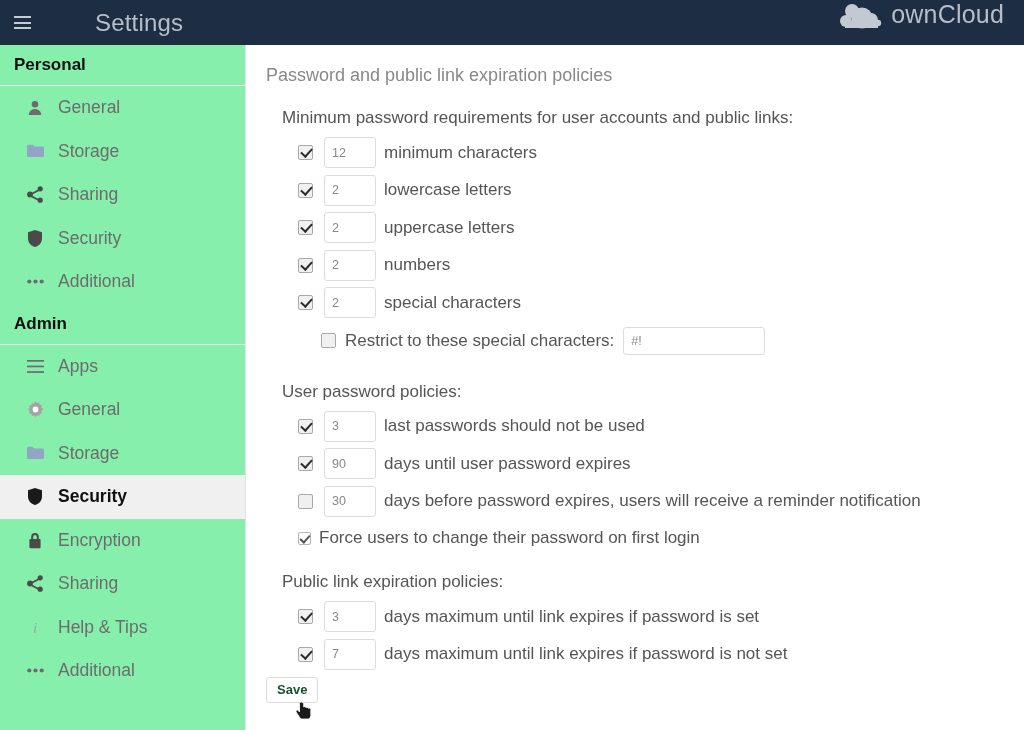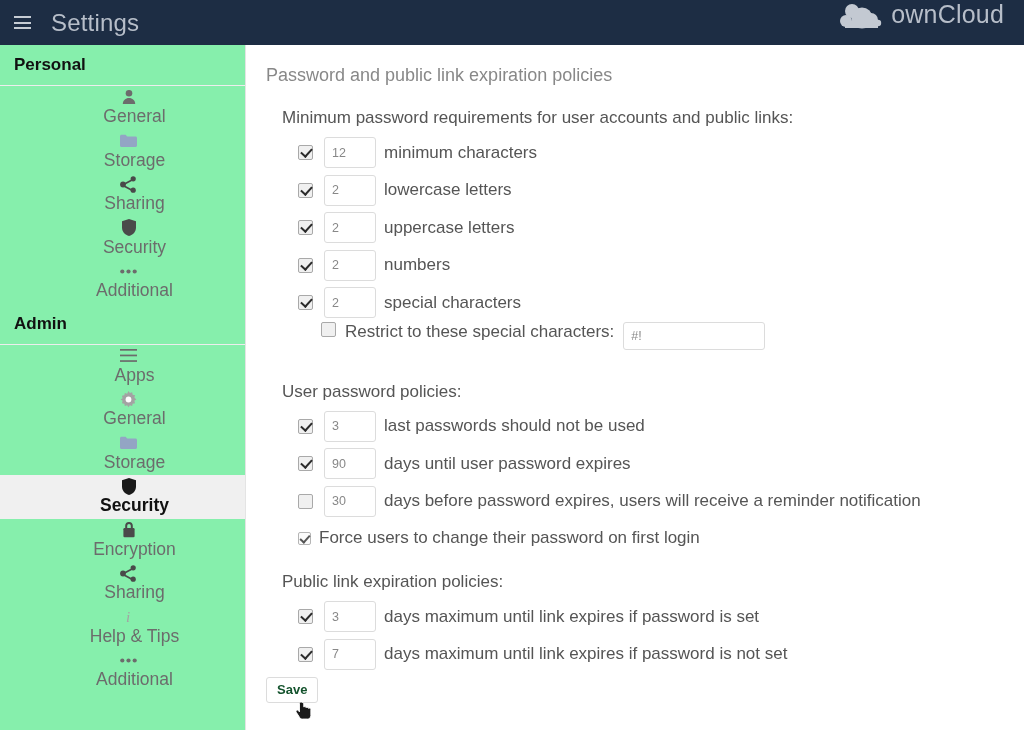--- a/index.html
+++ b/index.html
@@ -10,21 +10,21 @@
     overflow: hidden;
     background: #ffffff;
     font-family: "Liberation Sans", sans-serif;
   }
 
   
   #app-header {
     position: absolute; top: 0; left: 0;
     width: 1024px; height: 45px;
     background: #1d2d44;
-    display: flex; align-items: center;
+    display: flex; align-items: center; gap: 44px;
   }
   #menu-toggle {
     width: 45px; height: 45px;
     display: flex; align-items: center; justify-content: center;
     cursor: pointer;
   }
   .hamburger { width: 17px; height: 13px; position: relative; display: block; }
   .hamburger i {
     position: absolute; left: 0; width: 17px; height: 2px;
     background: #c6ccd4; display: block;
@@ -65,21 +65,20 @@
     padding: 10px 0 10px 14px;
     border-bottom: 1px solid #ededed;
   }
   .nav-item {
     display: flex; align-items: center;
     height: 43.5px;
     padding-left: 24px;
     cursor: pointer;
     color: #6c6c6c;
     font-size: 17.5px;
-    flex-direction: column;
   }
   .nav-item.active {
     background: #f0f0f0;
     color: #111;
     font-weight: bold;
   }
   .nav-icon {
     width: 22px; height: 22px;
     margin-right: 12px;
     display: flex; align-items: center; justify-content: center;
@@ -160,21 +159,21 @@
     border: 1px solid #dcdcdc;
     border-radius: 3px;
     background: #fff;
     color: #8a8a8a;
     font-size: 12.5px;
     font-family: "Liberation Sans", sans-serif;
     padding: 0 0 0 7px;
     outline: none;
   }
   .indent-row {
-    display: flex; align-items: flex-start;
+    display: flex; align-items: center;
     padding-left: 55px; height: 38px;
   }
   .indent-row .row-label { margin-left: 9px; }
 
   .spacer-lg { height: 22px; }
   .spacer-md { height: 16px; }
 
   #save-button {
     margin-left: 0px;
     margin-top: 4px;

